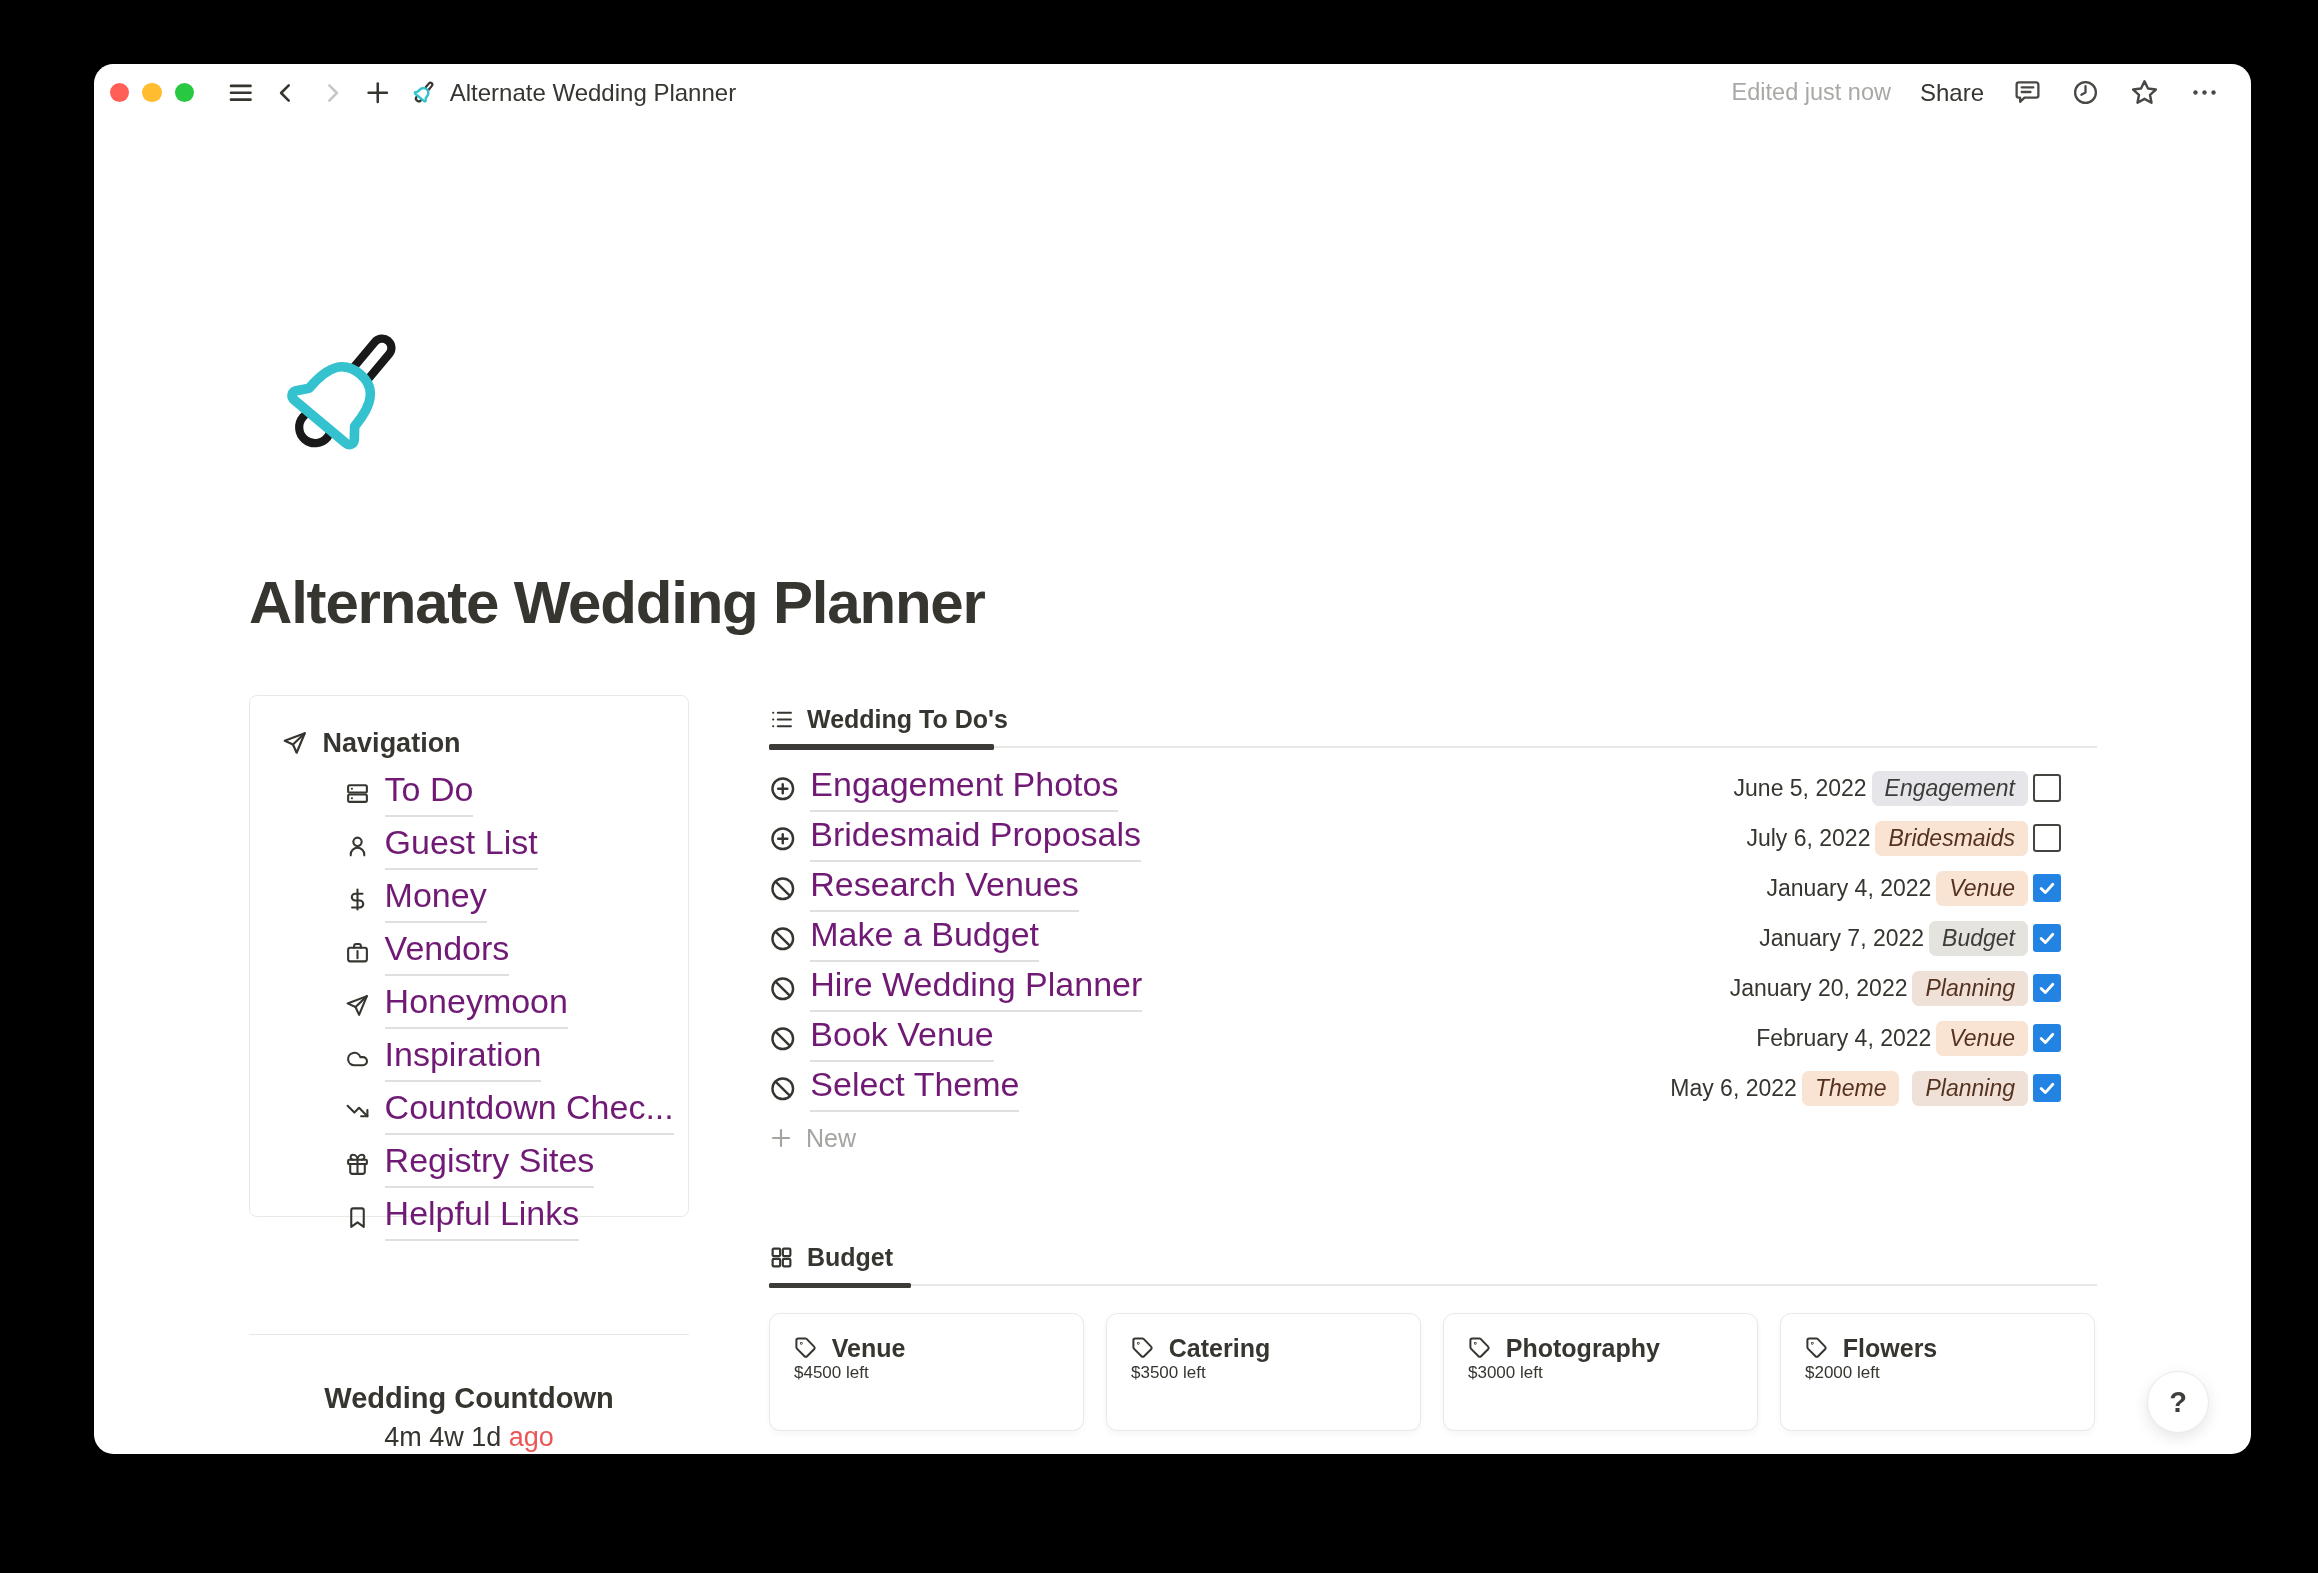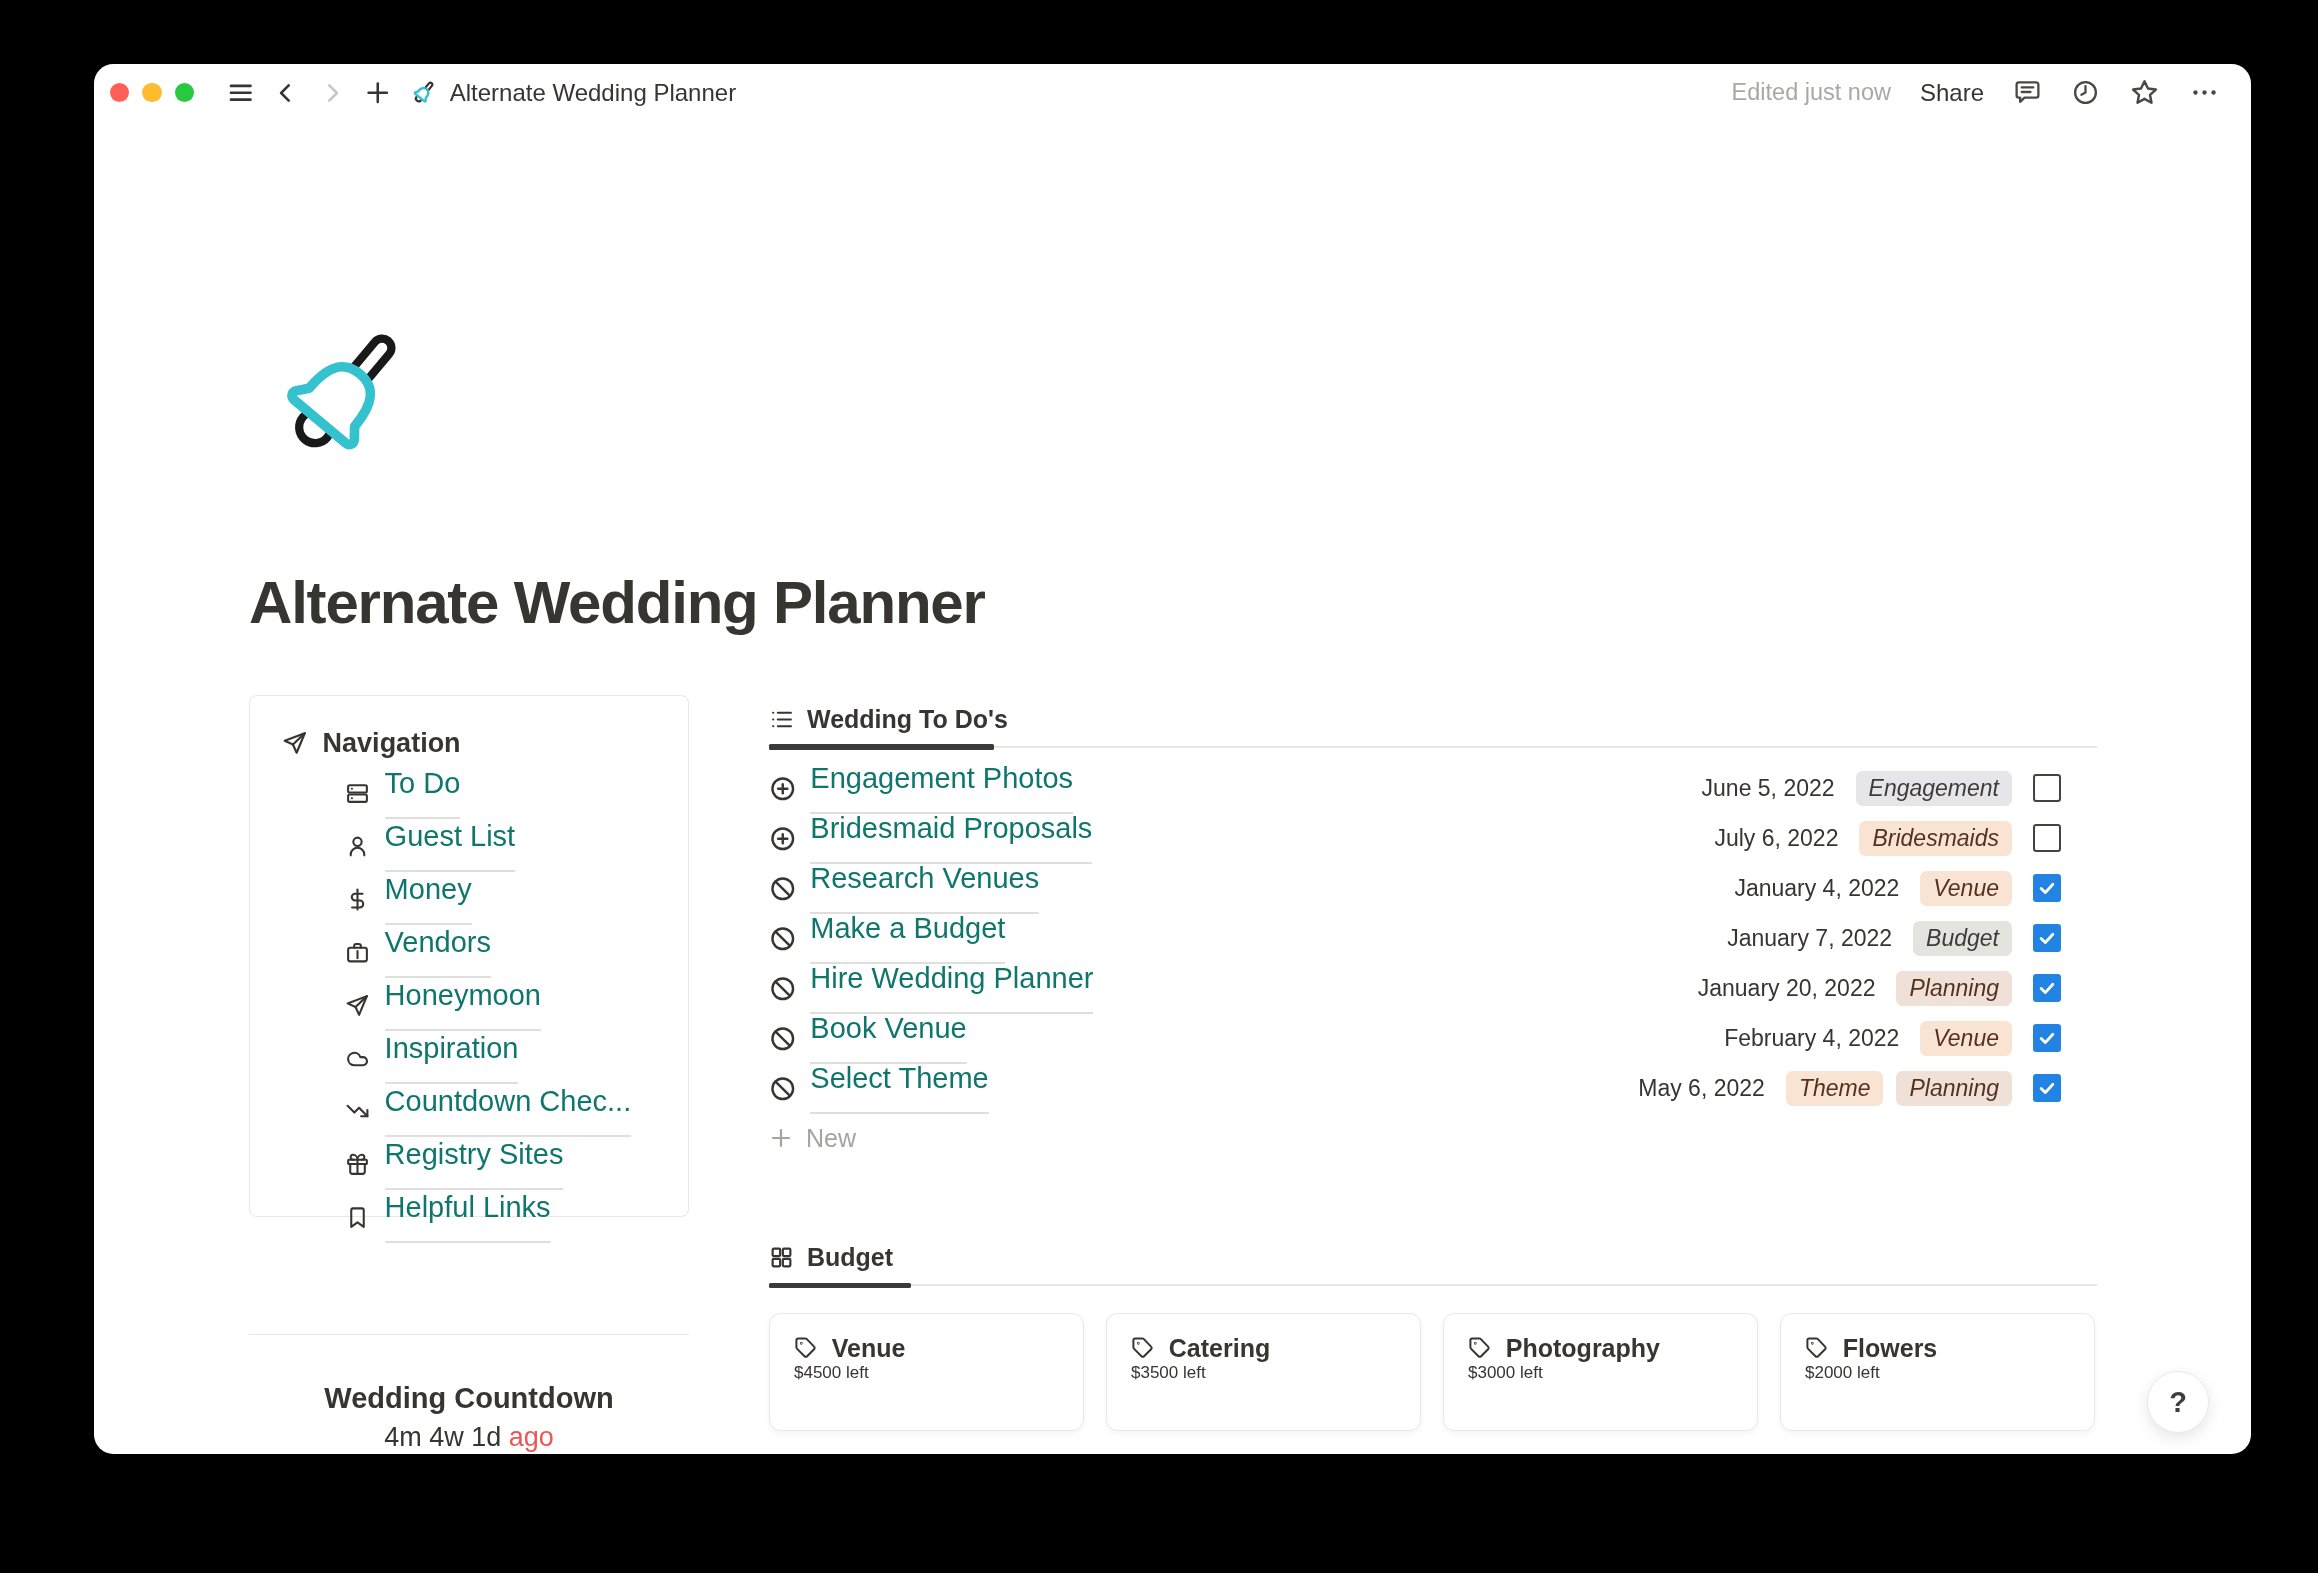--- a/index.html
+++ b/index.html
@@ -25,39 +25,39 @@
   .page-icon{position:absolute;left:176px;top:235px;width:138px;height:194px;}
   h1.page-title{position:absolute;left:155px;top:504px;margin:0;font-size:60px;font-weight:700;
                 letter-spacing:-1.2px;color:#37352F;}
 
   
   .nav-card{position:absolute;left:155px;top:631px;width:440px;height:522px;border:1.6px solid #E9E8E5;
             border-radius:8px;box-sizing:border-box;background:#fff;}
   .nav-header{display:flex;align-items:center;gap:14.6px;padding:29px 0 0 32px;font-size:27px;font-weight:600;height:36px;}
   .nav-items{margin-top:5.7px;}
   .nav-item{display:flex;align-items:center;gap:14.6px;height:53px;margin-left:95px;cursor:pointer;}
-  .link{font-size:29px;font-weight:500;color:#0f766e;border-bottom:2.4px solid rgba(55,53,47,0.16);
-        padding-bottom:17px;white-space:nowrap;}
+  .link{font-size:34px;font-weight:500;color:#701a75;border-bottom:2.4px solid rgba(55,53,47,0.16);
+        padding-bottom:6px;white-space:nowrap;}
 
   .left-divider{position:absolute;left:155px;top:1270px;width:440px;border-top:1.6px solid #E9E8E5;}
   .countdown{position:absolute;left:155px;top:1316px;width:440px;text-align:center;}
   .countdown-title{font-size:29px;font-weight:700;line-height:36px;color:#37352F;}
   .countdown-value{font-size:27px;line-height:32px;margin-top:4.9px;color:#37352F;}
   .countdown-suffix{color:#EB5757;}
 
   
   .right-col{position:absolute;left:675px;top:631px;width:1328px;}
   .tab-header{position:relative;height:51px;border-bottom:2.4px solid #E9E8E5;text-align:right;}
   .tab{position:absolute;left:0;top:0;height:49px;display:flex;align-items:center;gap:13px;
        font-size:25px;font-weight:600;color:#37352F;cursor:pointer;}
   .active-bar{position:absolute;left:0;bottom:-4px;height:5.7px;background:#3D3B37;border-radius:1.6px;}
   .rows{margin-top:15.4px;}
   .todo-row{display:flex;align-items:center;height:50px;padding-right:36px;}
   .row-icon{display:flex;align-items:center;margin-right:13.8px;}
-  .row-right{margin-left:auto;display:flex;align-items:center;gap:21px;}
+  .row-right{margin-left:auto;display:flex;align-items:center;gap:5px;}
   .row-date{font-size:23px;color:#37352F;white-space:nowrap;}
   .tag{font-size:23px;font-weight:500;line-height:23px;padding:5.7px 13px;border-radius:6.5px;white-space:nowrap;}
   .tags{display:flex;gap:13px;font-style:italic;}
   .checkbox{width:28px;height:28px;box-sizing:border-box;border:2.4px solid #454340;border-radius:3.2px;
             background:#fff;display:flex;align-items:center;justify-content:center;}
   .checkbox.checked{border:none;background:#2383E2;}
   .new-row{display:flex;align-items:center;gap:13px;height:50px;color:#A5A4A1;font-size:25px;cursor:pointer;}
   .budget-header{margin-top:70px;}
   .cards{margin-top:27px;display:flex;gap:22px;}
   .card{width:315px;height:118px;box-sizing:border-box;border:1.6px solid #E9E8E5;border-radius:11.3px;

